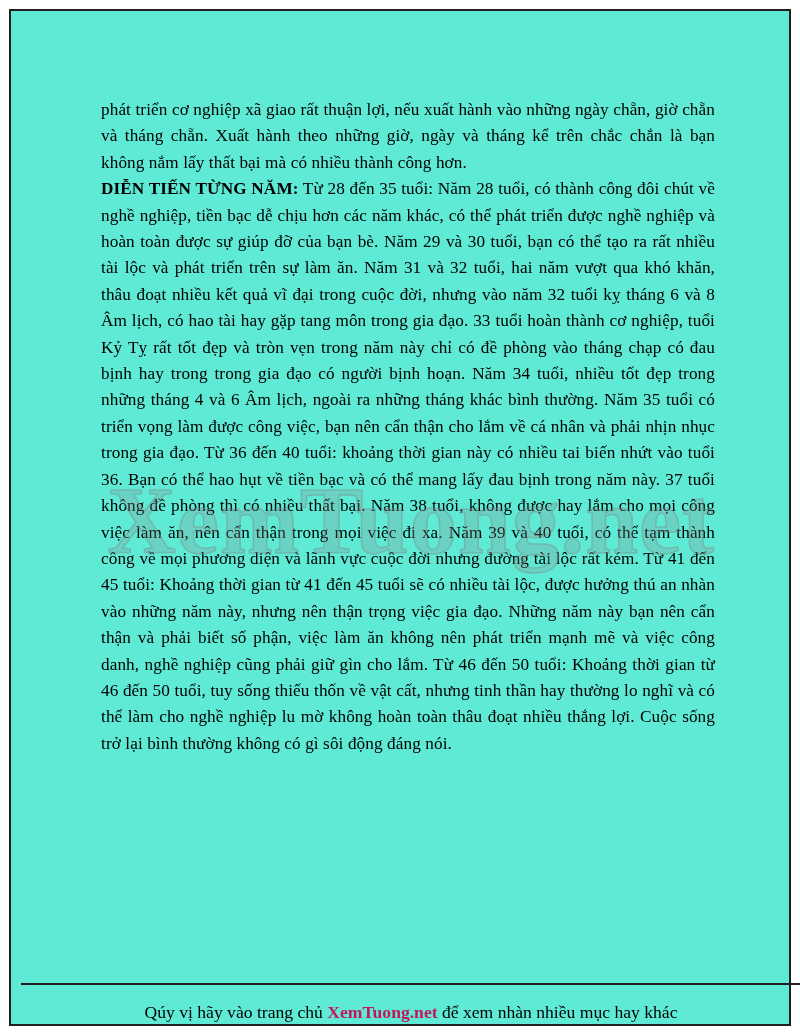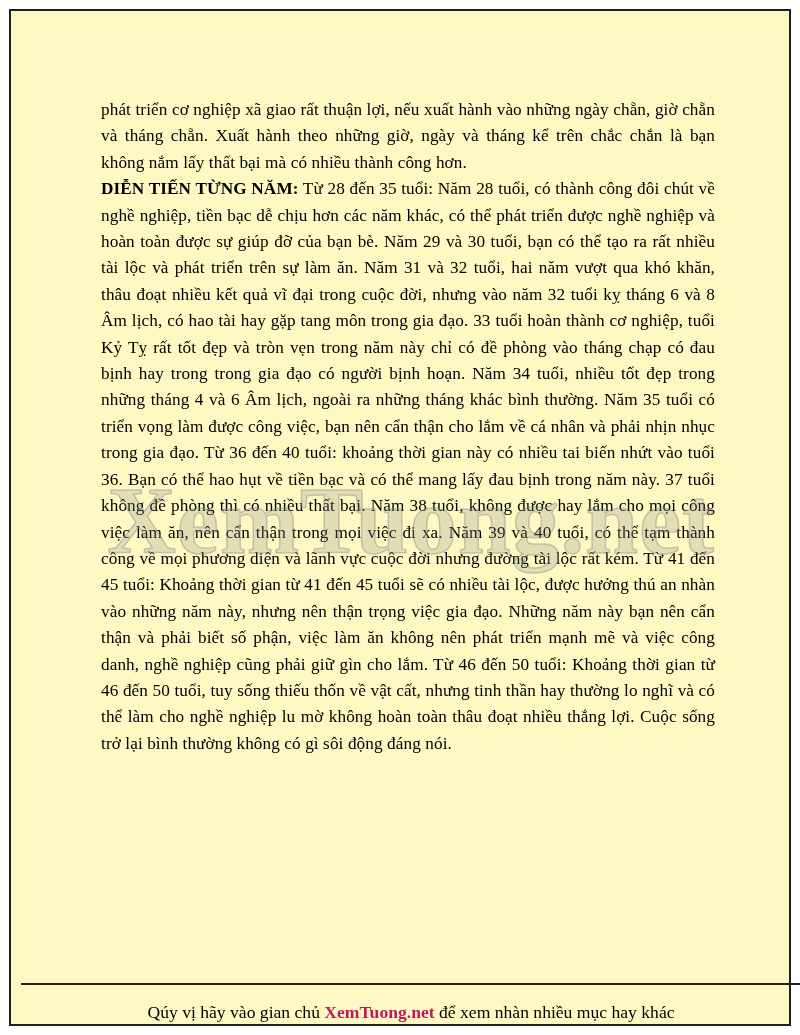--- a/index.html
+++ b/index.html
@@ -18,21 +18,21 @@
 
   
   .page-frame {
     position: absolute;
     left: 9px;
     top: 9px;
     width: 782px;
     height: 1017px;
     border: 2px solid #231f20;
     box-sizing: border-box;
-    background: #fef9c3;
+    background: #5eead4;
   }
 
   .content {
     position: absolute;
     left: 90px;
     top: 86px;
     width: 614px;
   }
 
   .para {
@@ -111,16 +111,16 @@
       <span class="lead">DIỄN TIẾN TỪNG NĂM:</span><span> Từ 28 đến 35 tuổi: Năm 28 tuổi, có thành công đôi chút về nghề nghiệp, tiền bạc dễ chịu hơn các năm khác, có thể phát triển được nghề nghiệp và hoàn toàn được sự giúp đỡ của bạn bè. Năm 29 và 30 tuổi, bạn có thể tạo ra rất nhiều tài lộc và phát triển trên sự làm ăn. Năm 31 và 32 tuổi, hai năm vượt qua khó khăn, thâu đoạt nhiều kết quả vĩ đại trong cuộc đời, nhưng vào năm 32 tuổi kỵ tháng 6 và 8 Âm lịch, có hao tài hay gặp tang môn trong gia đạo. 33 tuổi hoàn thành cơ nghiệp, tuổi Kỷ Tỵ rất tốt đẹp và tròn vẹn trong năm này chỉ có đề phòng vào tháng chạp có đau bịnh hay trong trong gia đạo có người bịnh hoạn. Năm 34 tuổi, nhiều tốt đẹp trong những tháng 4 và 6 Âm lịch, ngoài ra những tháng khác bình thường. Năm 35 tuổi có triển vọng làm được công việc, bạn nên cẩn thận cho lắm về cá nhân và phải nhịn nhục trong gia đạo. Từ 36 đến 40 tuổi: khoảng thời gian này có nhiều tai biến nhứt vào tuổi 36. Bạn có thể hao hụt về tiền bạc và có thể mang lấy đau bịnh trong năm này. 37 tuổi không đề phòng thì có nhiều thất bại. Năm 38 tuổi, không được hay lắm cho mọi công việc làm ăn, nên cẩn thận trong mọi việc đi xa. Năm 39 và 40 tuổi, có thể tạm thành công về mọi phương diện và lãnh vực cuộc đời nhưng đường tài lộc rất kém. Từ 41 đến 45 tuổi: Khoảng thời gian từ 41 đến 45 tuổi sẽ có nhiều tài lộc, được hưởng thú an nhàn vào những năm này, nhưng nên thận trọng việc gia đạo. Những năm này bạn nên cẩn thận và phải biết số phận, việc làm ăn không nên phát triển mạnh mẽ và việc công danh, nghề nghiệp cũng phải giữ gìn cho lắm. Từ 46 đến 50 tuổi: Khoảng thời gian từ 46 đến 50 tuổi, tuy sống thiếu thốn về vật cất, nhưng tinh thần hay thường lo nghĩ và có thể làm cho nghề nghiệp lu mờ không hoàn toàn thâu đoạt nhiều thắng lợi. Cuộc sống trở lại bình thường không có gì sôi động đáng nói.</span>
     </p>
 
   </div>
 
   <div class="watermark">XemTuong.net</div>
 
   <div class="footer-rule"></div>
 
   <div class="footer">
-    <span>Qúy vị hãy vào gian chủ </span><span class="brand">XemTuong.net</span><span> để xem nhàn nhiều mục hay khác</span>
+    <span>Qúy vị hãy vào trang chủ </span><span class="brand">XemTuong.net</span><span> để xem nhàn nhiều mục hay khác</span>
   </div>
 
 </div>
 
 </body></html>

